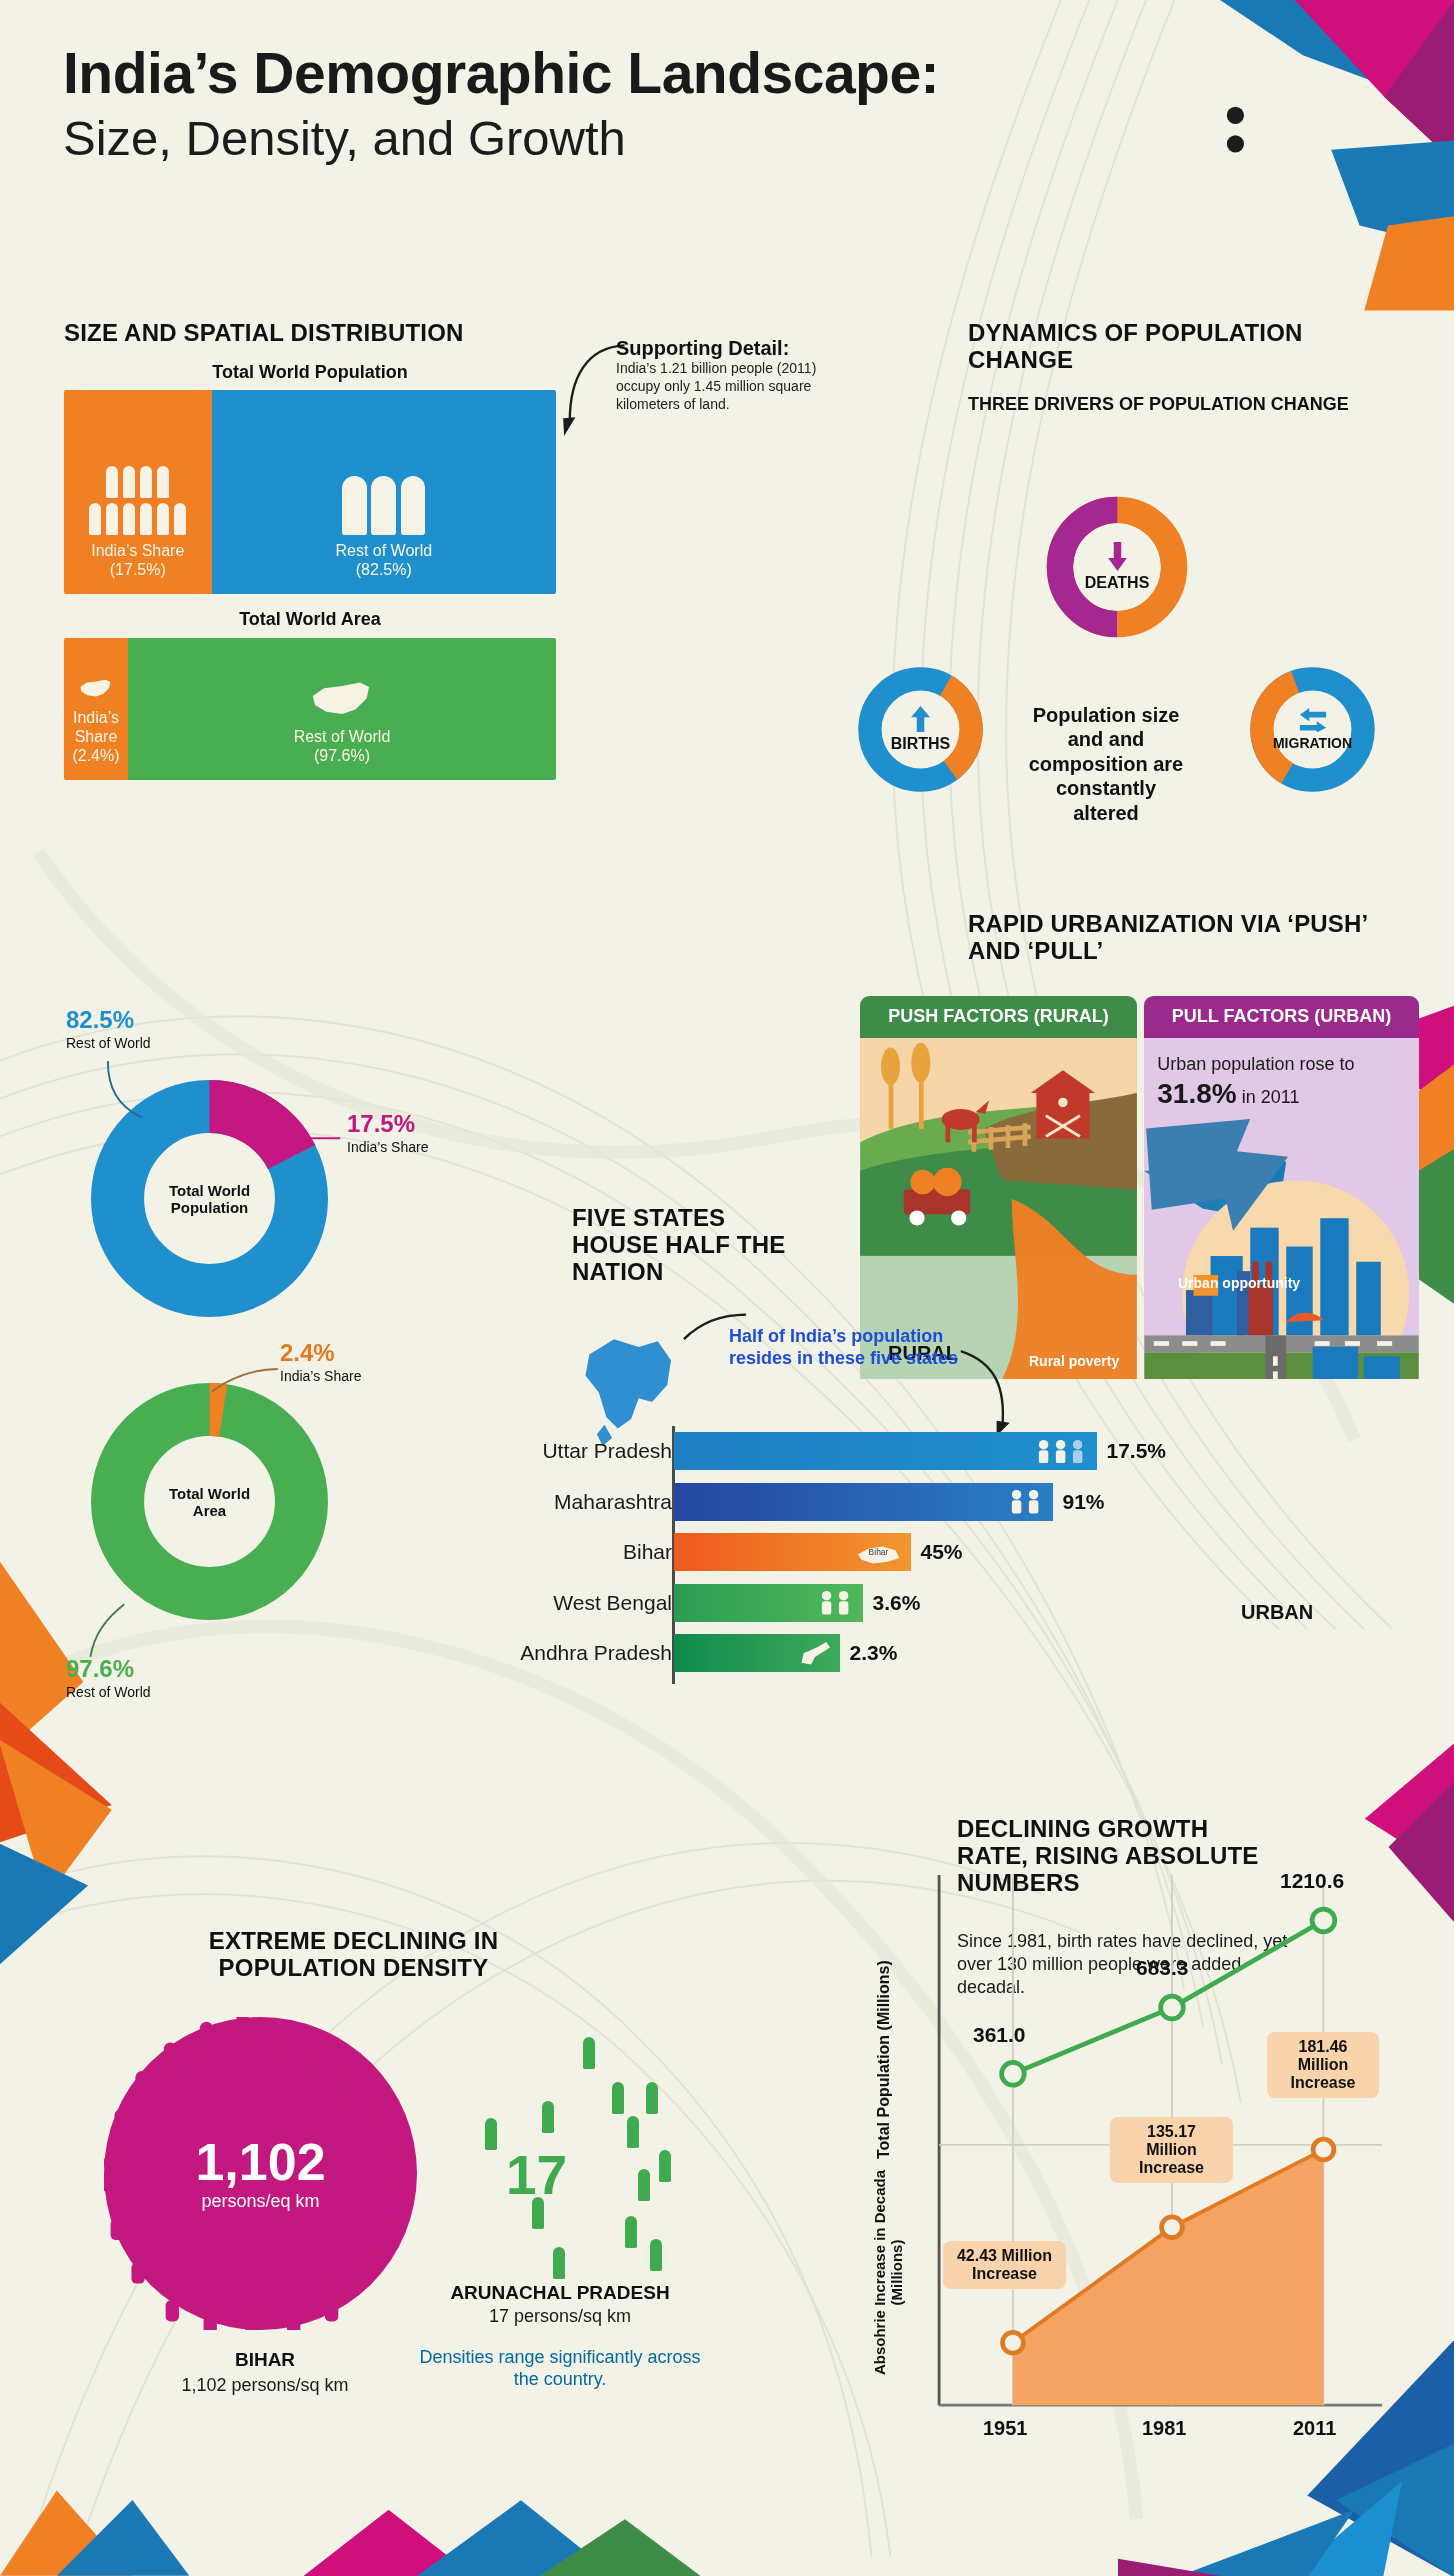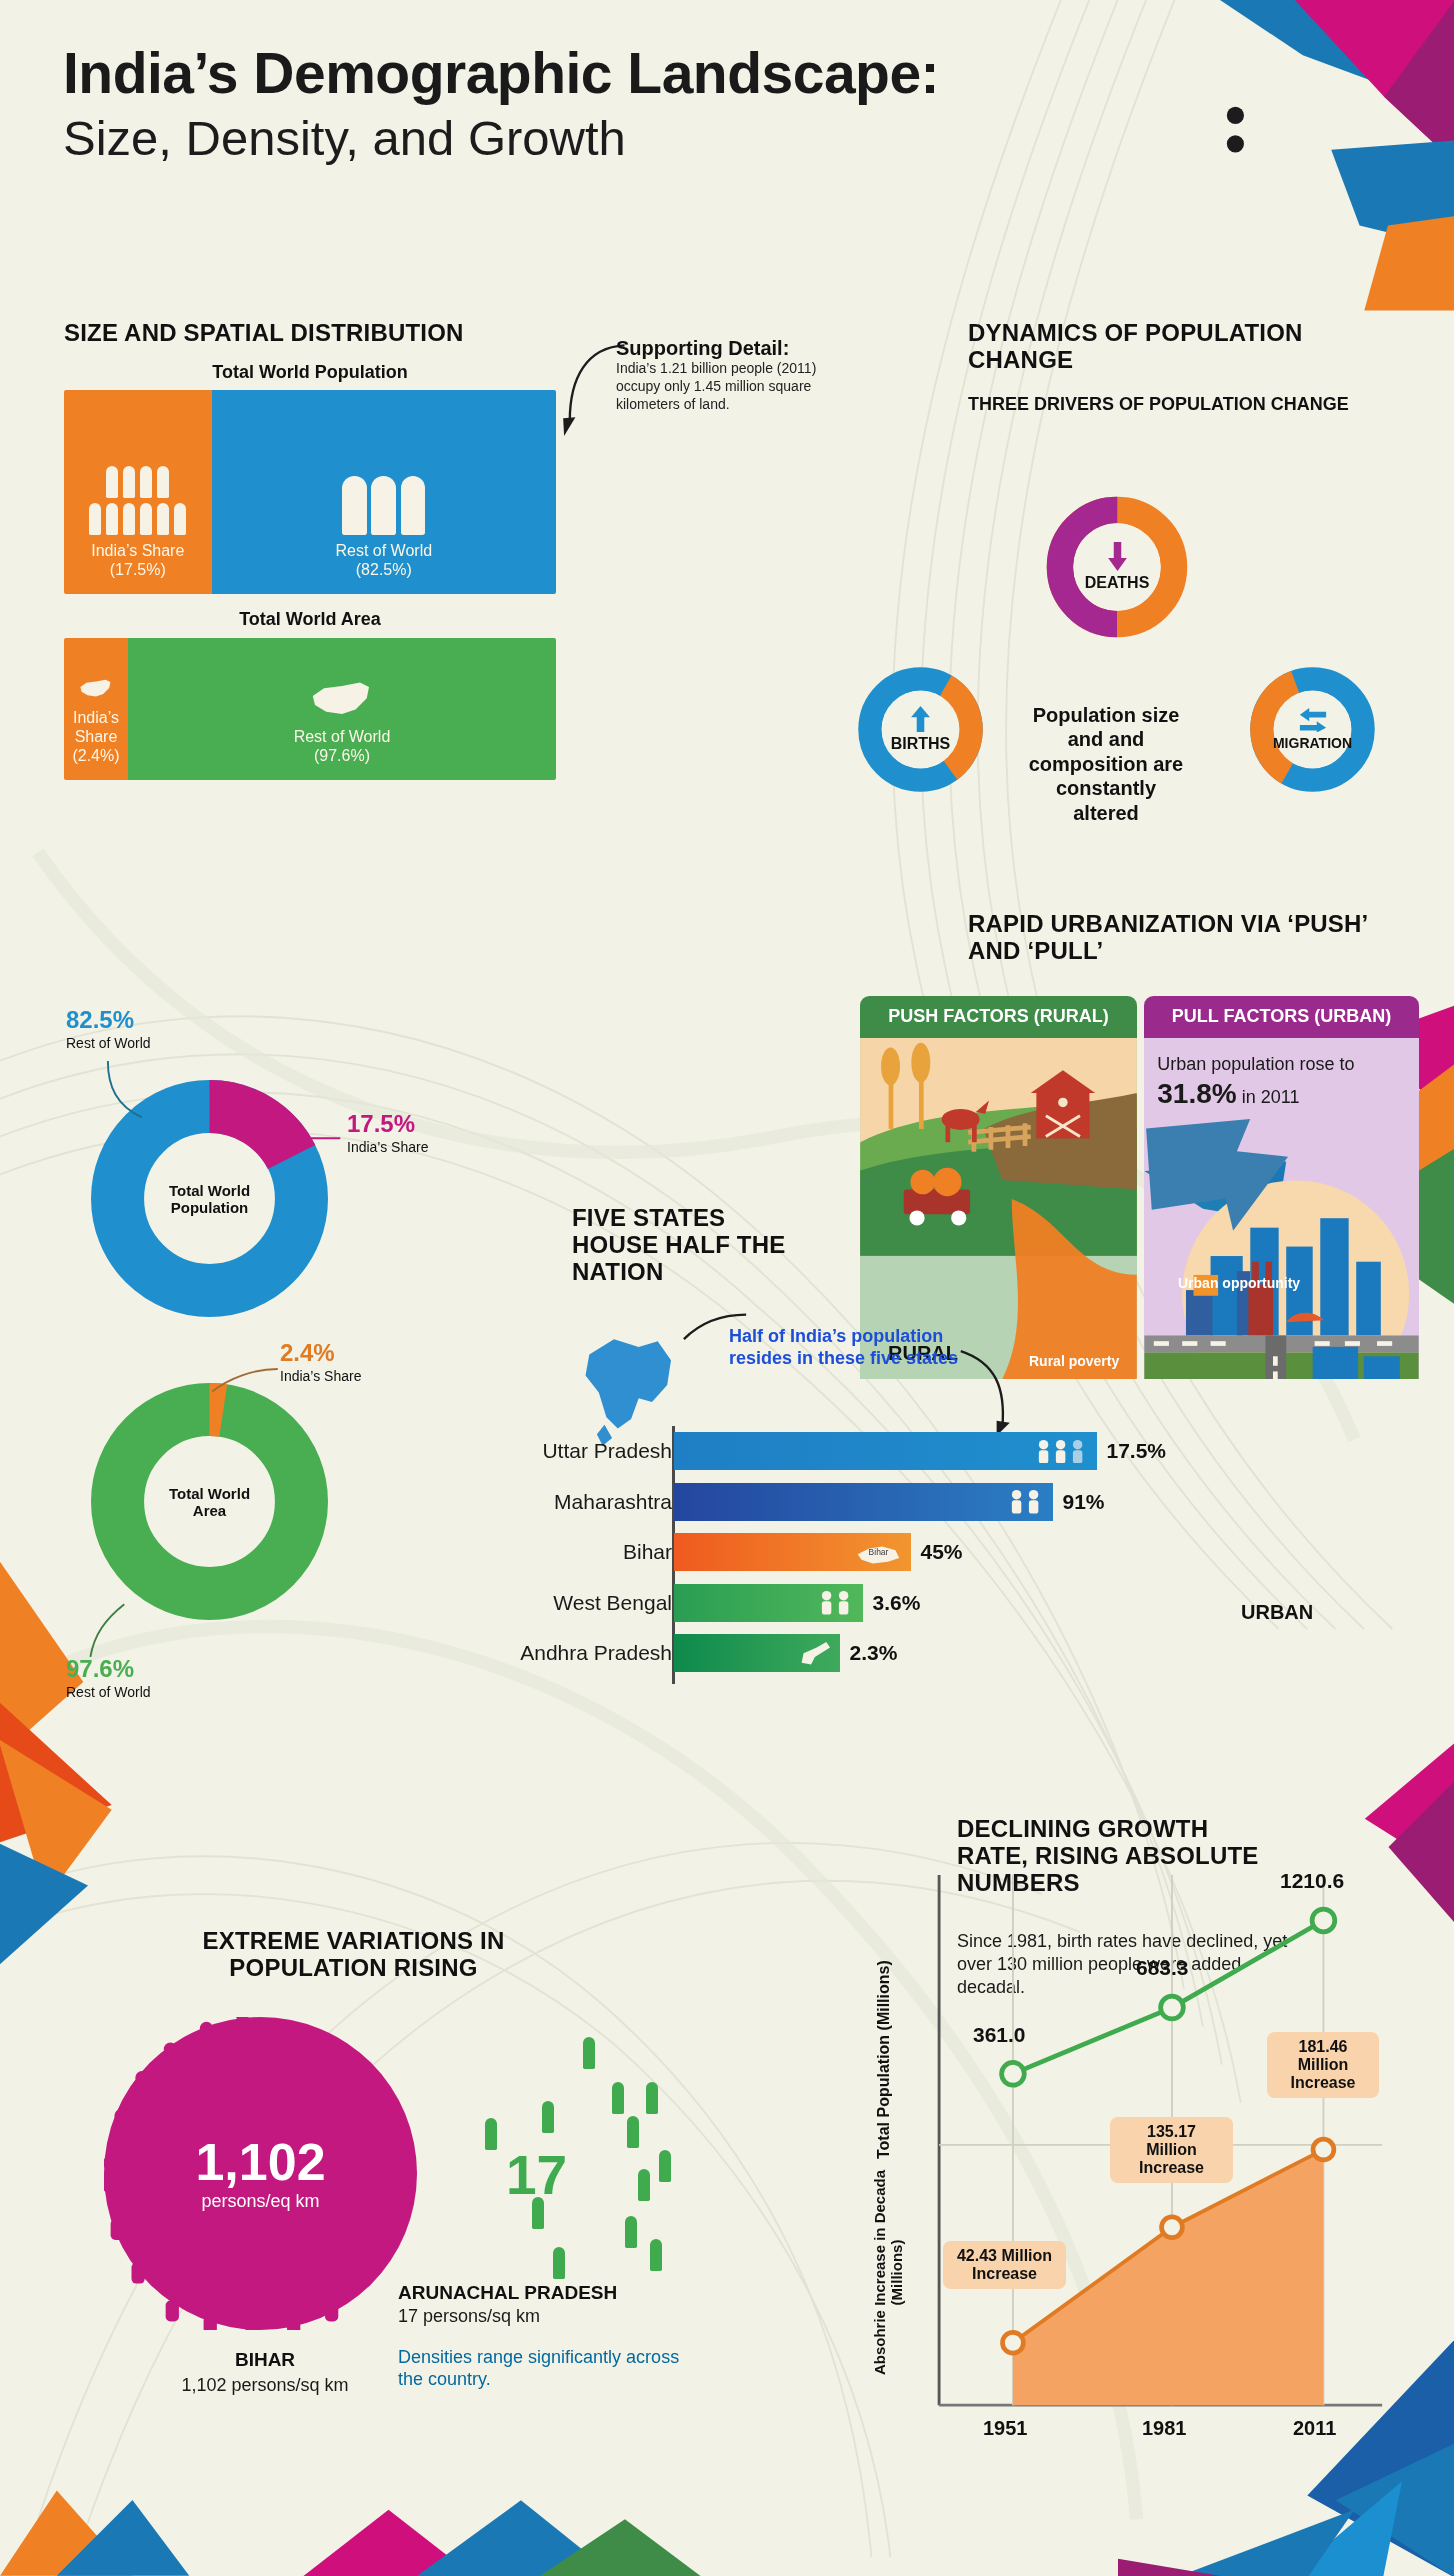--- a/index.html
+++ b/index.html
@@ -118,21 +118,21 @@
   .bihar-circle { position: absolute; inset: 0; border-radius: 50%; background: #c2187f; }
   .bihar-val { position: absolute; left: 0; right: 0; top: 50%; transform: translateY(-50%); text-align: center; color: #fff; }
   .bihar-val .num { font-size: 52px; font-weight: bold; line-height: 1; }
   .bihar-val .unit { font-size: 18px; margin-top: 3.8px; }
   #dens-ap { position: absolute; left: 426px; top: 2027px; width: 265px; height: 284px; }
   .ap-17 { position: absolute; left: 80px; top: 116px; font-size: 55px; font-weight: bold; color: #3faa4e; }
   .ap-fig { position: absolute; width: 12.3px; height: 32px; background: #3faa4e; border-radius: 6.6px 6.6px 1.9px 1.9px; }
   #dens-cap-left { position: absolute; left: 123px; top: 2349px; width: 284px; text-align: center; }
   #dens-cap-left .t1 { font-size: 19px; font-weight: bold; color: #111; }
   #dens-cap-left .t2 { font-size: 18px; color: #1a1a1a; margin-top: 3.8px; }
-  #dens-cap-right { position: absolute; left: 398px; top: 2282px; width: 284px; }
+  #dens-cap-right { position: absolute; left: 418px; top: 2282px; width: 284px; text-align: center; }
   #dens-cap-right .t1 { font-size: 19px; font-weight: bold; color: #111; }
   #dens-cap-right .t2 { font-size: 18px; color: #1a1a1a; margin-top: 1.9px; }
   #dens-cap-right .t3 { font-size: 18px; color: #0369a1; margin-top: 19px; line-height: 1.25; }
 
   
   #growth-sect { position: absolute; left: 957px; top: 1816px; width: 313px; }
   #growth-note { position: absolute; left: 957px; top: 1930px; width: 331px; font-size: 18px; color: #1a1a1a; line-height: 1.28; }
   #growth-chart { position: absolute; left: 852px; top: 1875px; width: 568px; height: 587px; }
   .gy-label { position: absolute; font-size: 16px; font-weight: bold; color: #111;
     transform-origin: 0 0; transform: rotate(-90deg); white-space: nowrap; }
@@ -593,21 +593,21 @@
       <div class="sbar" style="width:166px;background:linear-gradient(90deg,#0e8a4c,#3faa5c);">
         <svg width="38" height="26.5" viewBox="0 0 40 28">
           <path d="M34,2 L38,8 L22,18 L18,26 L8,24 L10,14 L24,8 Z" fill="#f6f2e6"></path>
         </svg>
       </div>
       <div class="sval">2.3%</div>
     </div>
   </div>
 
   <div id="dens-sect">
-    <div class="sect-title">EXTREME VARIATIONS IN POPULATION RISING</div>
+    <div class="sect-title">EXTREME DECLINING IN POPULATION DENSITY</div>
   </div>
   <div id="dens-bihar">
     <div class="bihar-circle"></div>
     <svg width="313" height="313" viewBox="0 0 330 330" style="position:absolute;inset:0;">
       <g fill="#c2187f">
         <g transform="translate(146,-10)">
             <circle cx="0" cy="8" r="7"></circle>
             <rect x="-7" y="17" width="14" height="22" rx="5"></rect>
           </g>
         <g transform="translate(108,4)">

